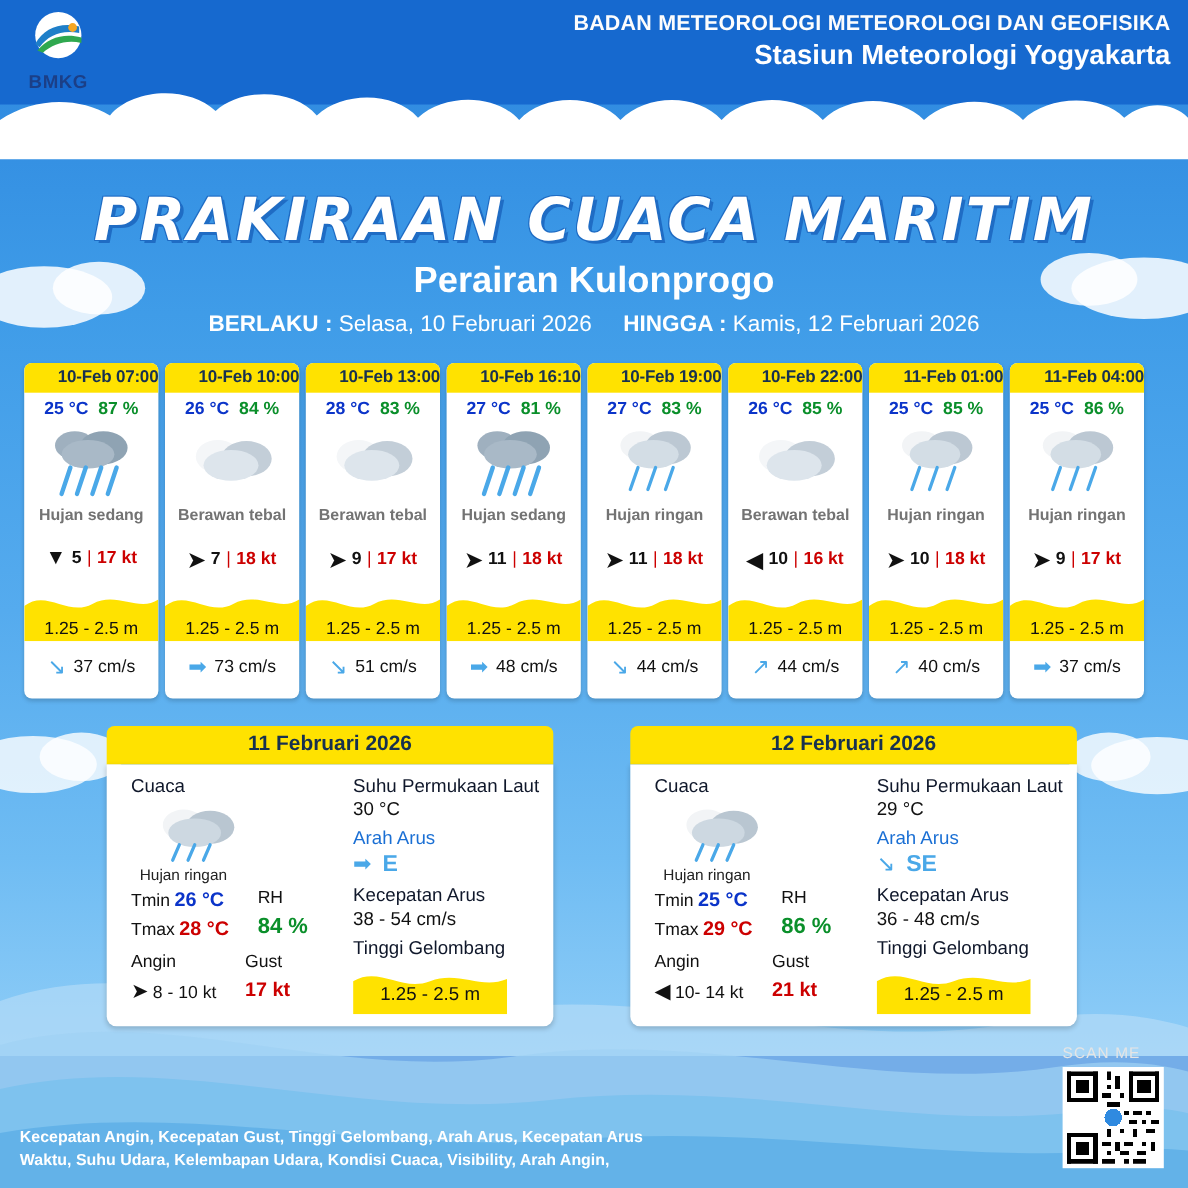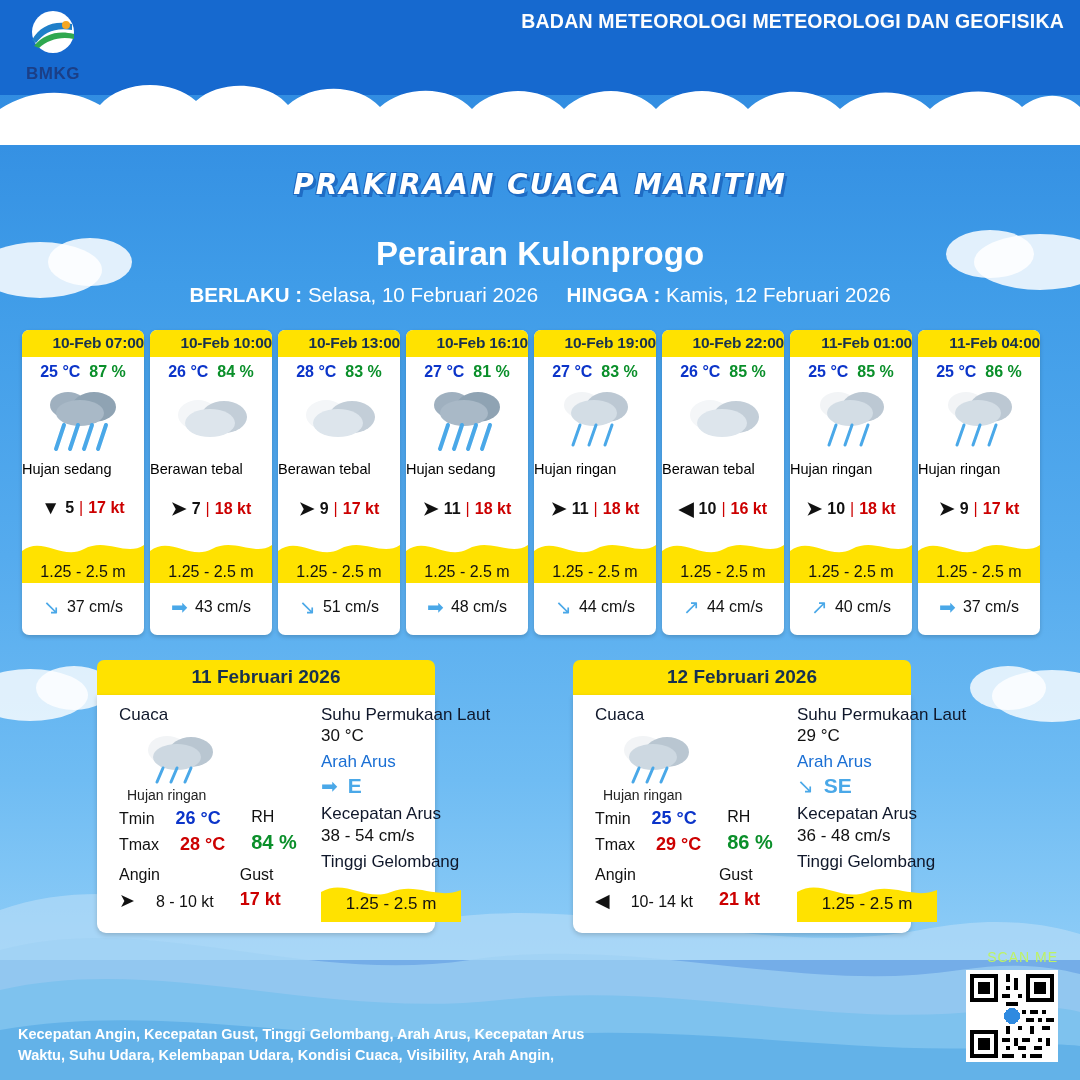--- a/index.html
+++ b/index.html
@@ -26,21 +26,21 @@
   .hdr-text { position:absolute; right:16px; top:10px; text-align:right; color:#fff; }
   .hdr-l1 { font-size:19.5px; font-weight:bold; letter-spacing:0.2px; color:#fdfdfd; }
   .hdr-l2 { font-size:25px; font-weight:bold; margin-top:3px; }
 
   .logo { position:absolute; left:14px; top:10px; width:78px; text-align:center; }
   .logo-txt { font-size:17px; font-weight:bold; color:#1b3f87; letter-spacing:0.5px; margin-top:2px;}
 
   
   .title-main {
     position:absolute; top:168px; width:1080px; text-align:center;
-    font-size:28px; font-weight:bold; font-style:italic; color:#fff;
+    font-size:54px; font-weight:bold; font-style:italic; color:#fff;
     letter-spacing:2px;
     text-shadow: 3px 3px 0 #1f6cc4, -1px -1px 0 #1f6cc4, 1px -1px 0 #1f6cc4, -1px 1px 0 #1f6cc4;
     font-family:"DejaVu Sans", sans-serif;
   }
   .title-sub {
     position:absolute; top:235px; width:1080px; text-align:center;
     font-size:33px; font-weight:bold; color:#fff;
   }
   .valid-row {
     position:absolute; top:283px; width:1080px; text-align:center; color:#fff; font-size:20.5px;
@@ -54,69 +54,69 @@
     box-shadow:0 2px 4px rgba(0,0,0,0.18); position:relative; height:305px;
   }
   .card-time {
     background:#ffe200; color:#17314f; font-weight:bold; font-size:15.5px;
     text-align:right; padding:4px 0 5px; letter-spacing:-0.2px;
   }
   .card-tr { display:flex; justify-content:center; gap:9px; padding-top:6px; font-size:16px; font-weight:bold;}
   .temp { color:#0b34c9; }
   .rh { color:#0a8f2a; }
   .icon-box { height:78px; display:flex; align-items:center; justify-content:center; }
-  .cond { font-size:14.5px; color:#000000; margin-top:2px; }
+  .cond { text-align:center; font-size:14.5px; color:#737373; margin-top:2px;font-weight:bold; }
   .wind-row { display:flex; align-items:center; justify-content:center; gap:5px; margin-top:20px; font-size:16px;}
   .wind-row .deg { font-weight:bold; color:#111; }
   .wind-row .sep { color:#c00; }
   .wind-row .kt { color:#c00; font-weight:bold; }
   .wavebox { position:absolute; left:0; bottom:52px; width:100%; height:52px; }
   .wave-val {
     position:absolute; left:0; bottom:54px; width:100%; text-align:center;
     font-size:16px; color:#111; z-index:3;
   }
   .cur-row {
     position:absolute; left:0; bottom:18px; width:100%;
     display:flex; align-items:center; justify-content:center; gap:7px; font-size:16px; color:#111;
   }
   .arrow-ico { color:#4aa8e8; font-size:20px; line-height:1; }
 
   
-  .day-panel { position:absolute; width:338px; }
+  .day-panel { position:absolute; width:406px; }
   .day-hdr {
     background:#ffe200; color:#17314f; font-weight:bold; font-size:19px;
     text-align:center; padding:6px 0 7px; border-radius:7px 7px 0 0;
   }
   .day-body {
     background:#fff; border-radius:0 0 9px 9px; height:238px; position:relative;
     box-shadow:0 2px 5px rgba(0,0,0,0.18);
   }
   .lbl { font-size:17px; color:#0f172a; }
   .d-left { position:absolute; left:22px; top:10px; width:190px; }
   .d-right { position:absolute; left:224px; top:10px; width:185px; }
   .d-icon { height:62px; display:flex; align-items:center; justify-content:flex-start; margin-left:14px; }
   .d-cond { font-size:14px; color:#222; margin-left:8px; }
-  .kv { display:flex; align-items:baseline; gap:21px; margin-top:5px; }
+  .kv { display:flex; align-items:baseline; gap:4px; margin-top:5px; }
   .kv .k { font-size:16px; color:#111; }
   .kv .v { font-size:18px; font-weight:bold; color:#0b34c9; }
   .kv .vred { font-size:18px; font-weight:bold; color:#c00; }
   .kv .vgreen { font-size:20px; font-weight:bold; color:#0a8f2a; }
   .two-col { display:flex; gap:26px; }
   .sst-val { font-size:17px; color:#111; margin-top:1px; }
   .arr-line { display:flex; align-items:center; gap:10px; margin-top:2px; }
   .arr-line .dirtxt { color:#4aa8e8; font-size:21px; font-weight:bold; }
   .cur-speed { font-size:17px; color:#111; margin-top:2px; }
   .gel-box { position:relative; height:46px; margin-top:4px; }
 
   
   .footer-note {
     position:absolute; left:18px; bottom:14px; color:#fff; font-size:14.5px; font-weight:bold; line-height:1.45;
   }
   .scan {
-    position:absolute; right:22px; bottom:18px; text-align:right; color:#bef264;
+    position:absolute; right:22px; bottom:18px; text-align:left; color:#e5e5e5;
   }
   .scan-label { font-size:14px; letter-spacing:1px; margin-bottom:5px; }
   .qr { width:92px; height:92px; background:#fff; padding:4px; }
 </style>
 </head>
 <body>
 
 <div class="bg-mid"></div>
 <div class="bg-top"></div>
 
@@ -156,20 +156,21 @@
     <circle cx="39" cy="22" r="21" fill="#ffffff"></circle>
     <path d="M18,30 C26,16 40,10 58,14 L58,20 C42,17 30,22 22,33 Z" fill="#1f7fc9"></path>
     <path d="M20,36 C30,24 44,20 60,24 L60,29 C46,26 34,30 25,38 Z" fill="#2fa84f"></path>
     <circle cx="52" cy="15" r="4" fill="#f5a623"></circle>
   </svg>
   <div class="logo-txt">BMKG</div>
 </div>
 
 <div class="hdr-text">
   <div class="hdr-l1">BADAN METEOROLOGI METEOROLOGI DAN GEOFISIKA</div>
+  <div class="hdr-l2">Stasiun Meteorologi Yogyakarta</div>
 </div>
 
 <div class="title-main">PRAKIRAAN CUACA MARITIM</div>
 <div class="title-sub">Perairan Kulonprogo</div>
 <div class="valid-row">
   <b>BERLAKU :</b>
   <span>Selasa, 10 Februari 2026</span>
   &nbsp;&nbsp;&nbsp;
   <b>HINGGA :</b>
   <span>Kamis, 12 Februari 2026</span>
@@ -230,21 +231,21 @@
       <span class="deg">7</span>
       <span class="sep">|</span>
       <span class="kt">18 kt</span>
     </div>
     <svg class="wavebox" viewBox="0 0 122 52" preserveAspectRatio="none">
       <path d="M0,20 C20,4 40,30 62,18 C84,6 104,26 122,14 L122,52 L0,52 Z" fill="#ffe200"></path>
     </svg>
     <div class="wave-val">1.25 - 2.5 m</div>
     <div class="cur-row">
       <span class="arrow-ico">➡</span>
-      <span>43 cm/s</span>
+      <span>73 cm/s</span>
     </div>
     </div>
     <div class="card">
     <div class="card-time">10-Feb 13:00</div>
     <div class="card-tr">
       <span class="temp">28 °C</span>
       <span class="rh">83 %</span>
     </div>
     <div class="icon-box">
         <svg width="86" height="70" viewBox="0 0 86 70">

